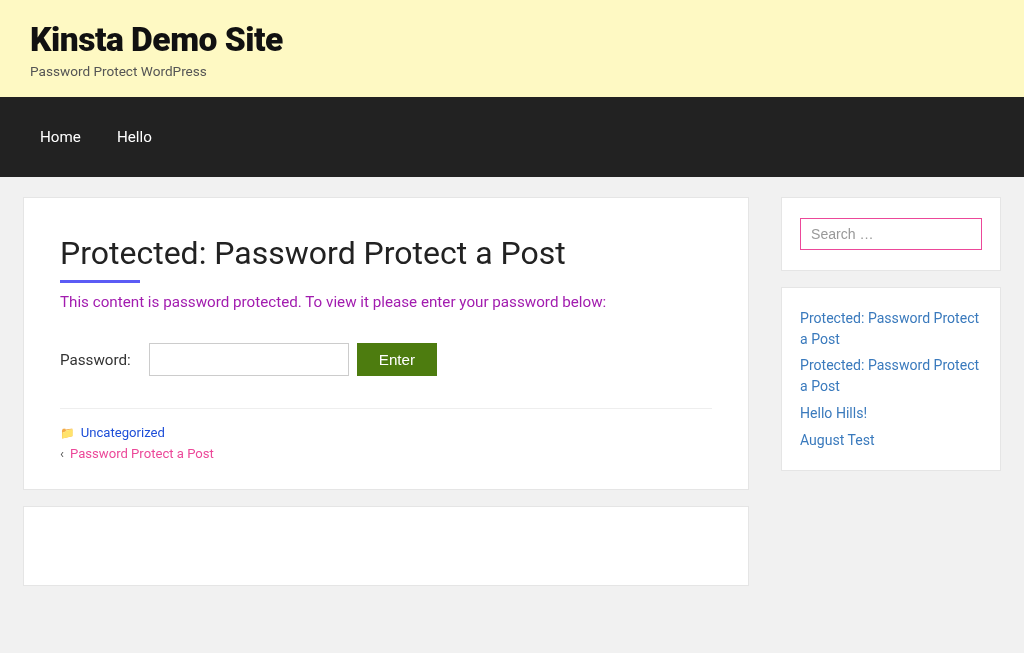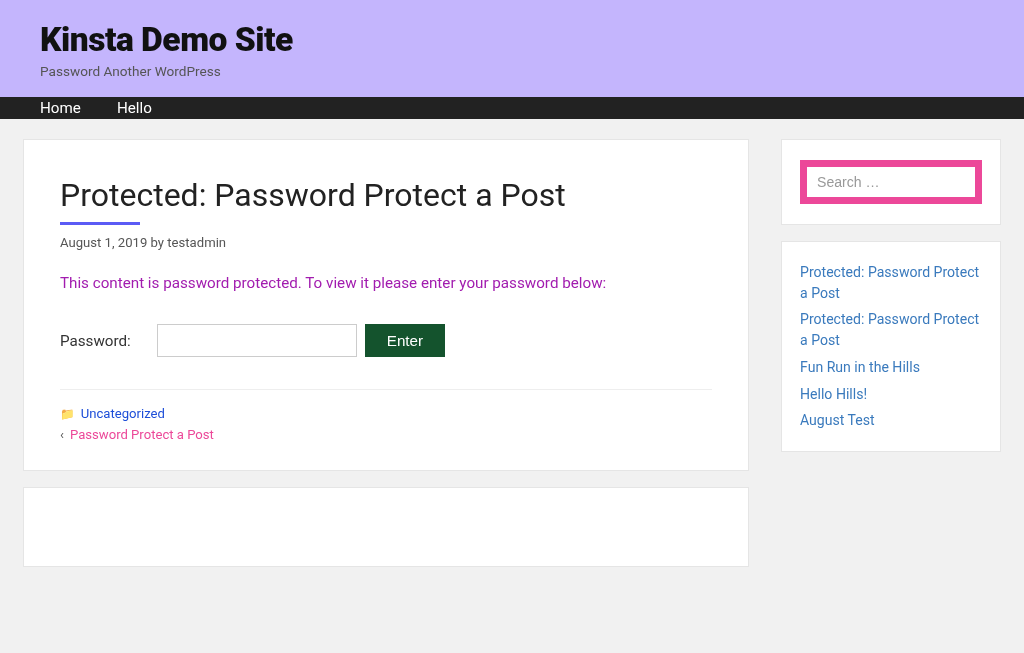--- a/index.html
+++ b/index.html
@@ -4,22 +4,22 @@
   <style>
     * { box-sizing: border-box; margin: 0; padding: 0; }
     body {
       font-family: -apple-system, BlinkMacSystemFont, "Segoe UI", Roboto, "Helvetica Neue", Arial, sans-serif;
       background: #f1f1f1;
       color: #333;
     }
 
     
     .site-header {
-      background: #c4b5fd;
-      padding: 20px 30px 18px 40px;
+      background: #fef9c3;
+      padding: 20px 30px 18px 30px;
     }
     .site-title {
       font-size: 2.1em;
       font-weight: 900;
       color: #111;
       letter-spacing: -0.5px;
     }
     .site-tagline {
       font-size: 0.85em;
       color: #555;
@@ -31,21 +31,21 @@
       background: #222;
       padding: 0 22px;
     }
     .site-nav ul {
       list-style: none;
       display: flex;
       gap: 0;
     }
     .site-nav ul li a {
       display: block;
-      padding: 2px 18px;
+      padding: 31px 18px;
       color: #fff;
       text-decoration: none;
       font-size: 0.95em;
     }
 
     
     .main-container {
       max-width: 1010px;
       margin: 0 auto;
       padding: 20px 16px;
@@ -103,31 +103,31 @@
 
     .password-form {
       display: flex;
       align-items: center;
       gap: 8px;
       margin-bottom: 32px;
     }
     .password-label {
       font-size: 0.95em;
       color: #333;
-      margin-right: 18px;
+      margin-right: 10px;
     }
     .password-input {
       border: 1px solid #ccc;
       padding: 7px 10px;
       font-size: 0.95em;
       width: 200px;
       outline: none;
     }
     .enter-btn {
-      background: #14532d;
+      background: #4d7c0f;
       color: #fff;
       border: none;
       padding: 8px 22px;
       font-size: 0.95em;
       cursor: pointer;
     }
 
     .post-footer {
       border-top: 1px solid #eee;
       padding-top: 16px;
@@ -174,21 +174,21 @@
     }
 
     .sidebar-widget {
       background: #fff;
       border: 1px solid #e5e5e5;
       padding: 20px 18px;
     }
 
     .search-widget input {
       width: 100%;
-      border: 7px solid #ec4899;
+      border: 1px solid #ec4899;
       padding: 7px 10px;
       font-size: 0.88em;
       color: #555;
       outline: none;
     }
     .search-widget input::placeholder {
       color: #999;
     }
 
     .recent-posts-title {
@@ -209,21 +209,21 @@
       text-decoration: none;
       font-size: 0.88em;
       line-height: 1.4;
     }
   </style>
 </head>
 <body>
 
 <header class="site-header">
   <div class="site-title">Kinsta Demo Site</div>
-  <div class="site-tagline">Password Another WordPress</div>
+  <div class="site-tagline">Password Protect WordPress</div>
 </header>
 
 <nav class="site-nav">
   <ul>
     <li>
       <a href="#">Home</a>
     </li>
     <li>
       <a href="#">Hello</a>
     </li>
@@ -232,25 +232,20 @@
 
 <div class="main-container">
 
   <main class="content-area">
 
     <article class="post-card">
 
       <h1 class="post-title">Protected: Password Protect a Post</h1>
       <div class="post-title-underline"></div>
 
-      <div class="post-meta">
-        <span>August 1, 2019</span>
-        <span>by</span>
-        <a href="#">testadmin</a>
-      </div>
 
       <p class="post-protected-msg">This content is password protected. To view it please enter your password below:</p>
 
       <form class="password-form">
         <label class="password-label">Password:</label>
         <input class="password-input" type="password" placeholder="" style="">
         <button class="enter-btn" type="submit">Enter</button>
       </form>
 
       <div class="post-footer">
@@ -273,21 +268,20 @@
   <aside class="sidebar">
 
     <div class="sidebar-widget search-widget">
       <input type="text" placeholder="Search …" style="">
     </div>
 
     <div class="sidebar-widget">
       <ul class="recent-posts-list">
       <li><a href="#">Protected: Password Protect a Post</a></li>
           <li><a href="#">Protected: Password Protect a Post</a></li>
-          <li><a href="#">Fun Run in the Hills</a></li>
           <li><a href="#">Hello Hills!</a></li>
           <li><a href="#">August Test</a></li>
         </ul>
     </div>
 
   </aside>
 
 </div>
 
 </body></html>

